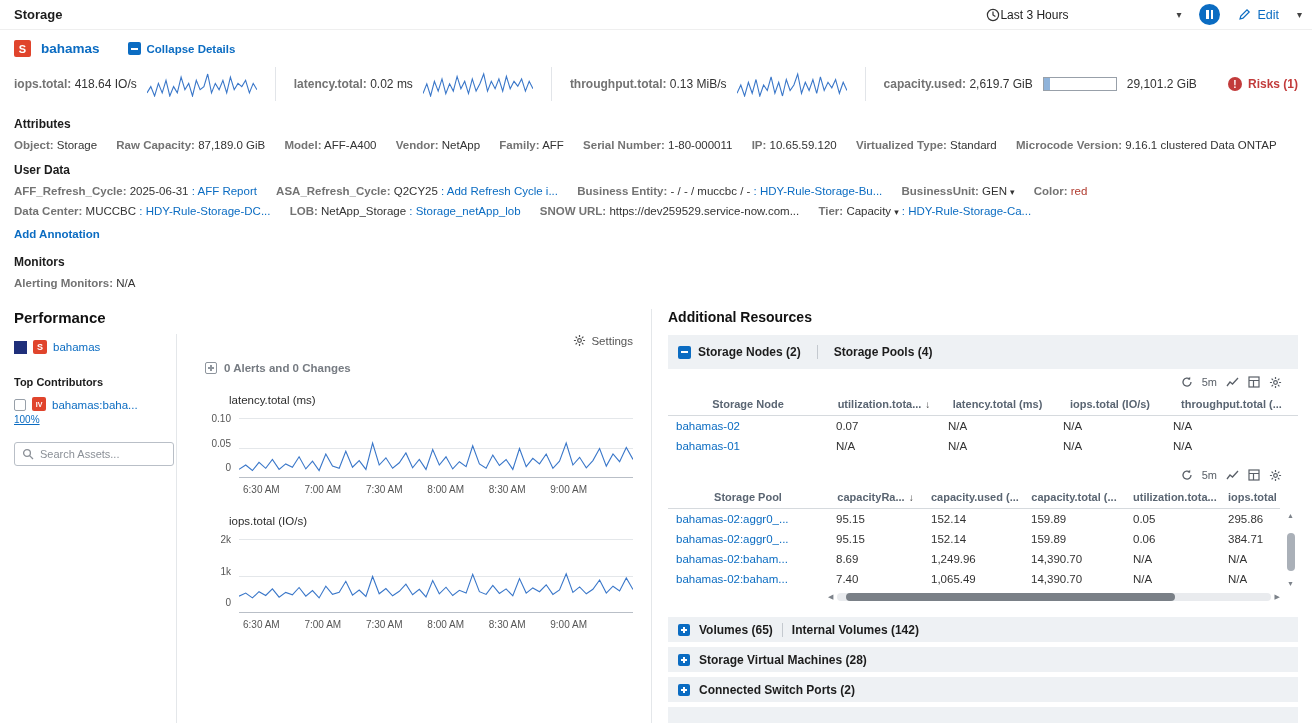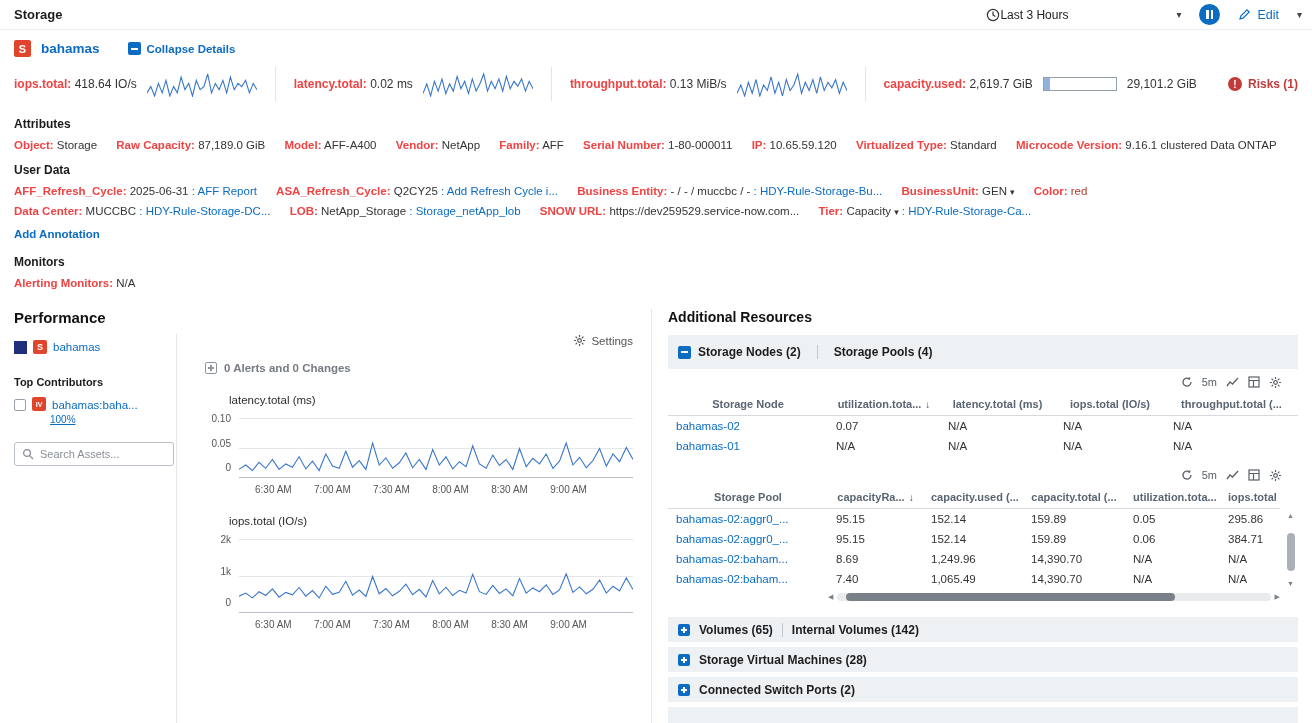--- a/index.html
+++ b/index.html
@@ -1,19 +1,19 @@
 <!DOCTYPE html>
 <html><head>
 <meta charset="utf-8">
 <style>
 *{box-sizing:border-box;margin:0;padding:0}
 body{width:1312px;height:723px;overflow:hidden;background:#fff;color:#333;
      font-family:"Liberation Sans",sans-serif;font-size:12px}
 .link{color:#0b6cc2;cursor:pointer;text-decoration:none}
-.lbl{font-weight:bold;color:#ef4444}
+.lbl{font-weight:bold;color:#737373}
 svg{display:block}
 
 
 .topbar{display:flex;justify-content:space-between;align-items:center;height:30px;
         padding:0 10px 0 14px;border-bottom:1px solid #efefef}
 .page-title{font-weight:bold;font-size:13px;color:#1c1c1c}
 .topbar-right{display:flex;align-items:center;gap:18px}
 .timerange{display:flex;align-items:center;width:195px;color:#222;cursor:pointer}
 .timerange .caret{margin-left:auto}
 .caret{color:#444;font-size:10px}
@@ -60,21 +60,21 @@
 .col-left h2{font-size:15px;padding-left:14px;color:#111}
 .perf-body{display:flex;flex:1;margin-top:8px}
 .rail{width:177px;border-right:1px solid #e4e7ea;padding:6px 8px 0 14px}
 .legend-item{display:flex;align-items:center;gap:6px;font-size:11.5px}
 .legend-sq{width:13px;height:13px;background:#1f2f7a;flex:none}
 .mini-sq{width:14px;height:14px;background:#e0442c;color:#fff;font-size:7px;font-weight:bold;
          display:flex;align-items:center;justify-content:center;border-radius:2px;flex:none}
 .tc-head{font-size:11px;margin-top:22px;color:#1c1c1c;font-weight:bold}
 .tc-item{display:flex;align-items:flex-end;gap:6px;margin-top:9px;font-size:11.5px;white-space:nowrap}
 .checkbox{width:12px;height:12px;border:1px solid #98a0a9;background:#fff;border-radius:2px;flex:none;cursor:pointer}
-.tc-pct{display:inline-block;margin-left:36px;margin-top:3px;font-size:10px;text-decoration:underline}
+.tc-pct{display:inline-block;margin-top:3px;font-size:10px;text-decoration:underline}
 .search-box{margin-top:16px;display:flex;align-items:center;gap:6px;border:1px solid #b9bfc7;border-radius:3px;
             height:24px;padding:0 7px;background:#fff;width:160px}
 .search-box input{border:none;outline:none;font-size:11px;width:118px;font-family:inherit;color:#333}
 .search-box input::placeholder{color:#8b9097}
 
 
 .charts{flex:1;padding:0 18px 0 22px;position:relative}
 .settings{position:absolute;top:0;right:18px;display:flex;gap:5px;align-items:center;color:#555;font-size:11.5px;cursor:pointer}
 .alerts-toggle{display:flex;align-items:center;gap:7px;margin-top:28px;margin-left:6px;color:#767b82;
                font-size:11.5px;font-weight:bold;cursor:pointer}
@@ -84,21 +84,21 @@
 .chart{margin-top:20px}
 .chart-title{font-size:11.5px;color:#2c2c2c;margin:0 0 12px 30px}
 .chart-body{display:flex}
 .yticks{width:40px;display:flex;flex-direction:column;justify-content:space-between;text-align:right;
         font-size:10px;color:#555;padding-right:8px;transform:translateY(-5px)}
 .plot{flex:1;position:relative;border-bottom:1px solid #b9bfc7}
 .plot.h60{height:60px}.plot.h74{height:74px}
 .plot .grid{position:absolute;left:0;right:0;height:1px;background:#e4e7ea}
 .grid.g0{top:0}.grid.g50{top:50%}
 .plot svg{position:absolute;left:0;bottom:0}
-.xticks{display:flex;justify-content:space-between;margin:6px 0 0 56px;padding-right:46px;font-size:10px;color:#555}
+.xticks{display:flex;justify-content:space-between;margin:6px 0 0 44px;padding-right:46px;font-size:10px;color:#555}
 
 
 .col-right{flex:1;padding:0 14px 0 16px}
 .col-right h2{font-size:14px;color:#111}
 .res-tabs{margin-top:10px;height:34px;background:#eef1f4;display:flex;align-items:center;padding:0 10px;gap:16px}
 .res-tab{display:flex;align-items:center;gap:7px;font-size:12px;font-weight:bold;color:#1c1c1c;cursor:pointer}
 .vdiv{width:1px;height:14px;background:#c4c9cf}
 .tbl-toolbar{display:flex;justify-content:flex-end;align-items:center;gap:9px;color:#5a6068;
              font-size:11px;height:26px;padding-right:16px}
 .tbl-toolbar .ic{cursor:pointer;display:flex;align-items:center}

